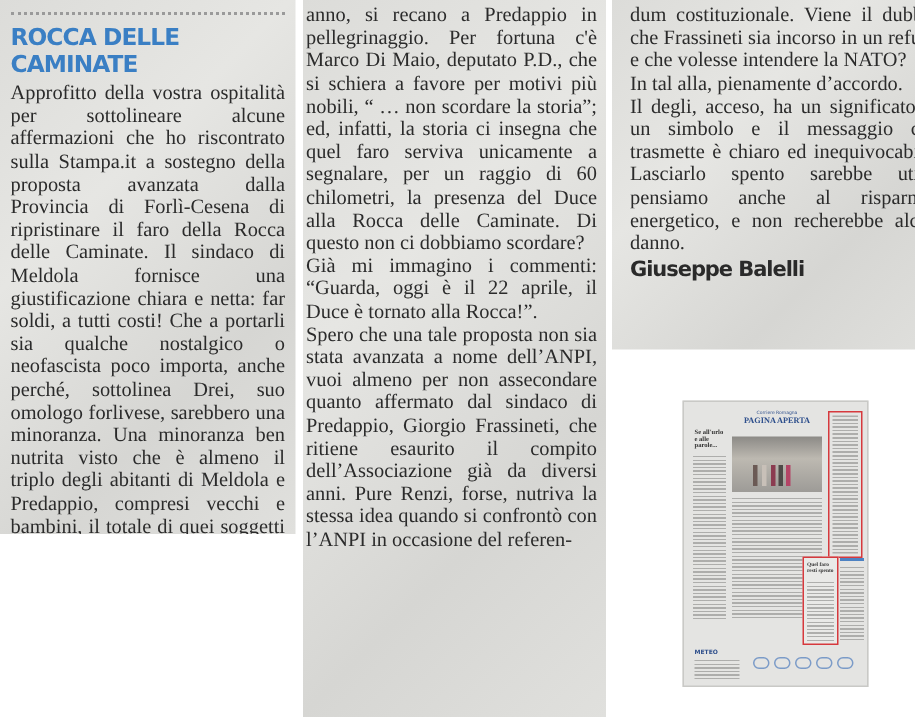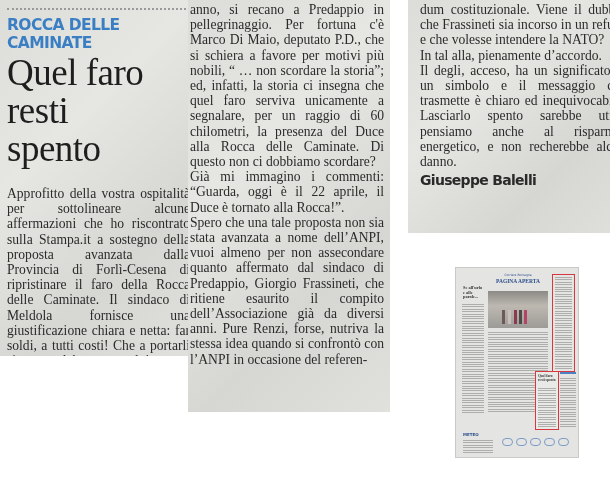--- a/index.html
+++ b/index.html
@@ -1,19 +1,19 @@
 <!DOCTYPE html>
 <html><head>
 <meta charset="utf-8">
 <style>
   html, body { margin:0; padding:0; }
   body { width:610px; height:482px; background:#ffffff; position:relative; overflow:hidden; font-family:"DejaVu Serif", serif; }
   .clip { position:absolute; background:linear-gradient(135deg,#dcdcd9 0%,#e6e6e3 35%,#d6d6d3 70%,#e0e0dd 100%); color:#2b2b2b; box-sizing:border-box; overflow:hidden; }
   #col1 { left:0; top:0; width:197px; height:356px; padding:0 7px 0 7px; }
-  #col2 { left:188px; top:0; width:202px; height:412px; padding:2px 6px 0 2px; }
+  #col2 { left:202px; top:0; width:202px; height:478px; padding:2px 6px 0 2px; }
   #col3 { left:408px; top:0; width:224px; height:233px; padding:2px 6px 0 12px; }
   .dots { height:8px; border-bottom:2px dotted #9a9a9a; margin:0 0 6px 0; }
   .kicker { font-family:"DejaVu Sans", sans-serif; font-weight:bold; color:#3a7fc4; font-size:15.5px; letter-spacing:-0.6px; margin:2px 0 2px 0; }
   .headline { font-family:"Liberation Serif", serif; font-size:37px; line-height:38px; color:#1e1e1e; margin:0 0 18px 0; letter-spacing:-0.5px; }
   .body { font-family:"Liberation Serif", serif; font-size:13.6px; line-height:15.2px; text-align:justify; hyphens:manual; margin:0; }
   .body p { margin:0; }
   .sig { font-family:"DejaVu Sans", sans-serif; font-weight:bold; font-size:14px; letter-spacing:-0.7px; color:#2a2a2a; margin-top:3px; }
   #thumb { position:absolute; left:455px; top:267px; width:124px; height:191px; background:#e4e4e2; box-sizing:border-box; border:1px solid #c9c9c6; overflow:hidden; }
   .t-small { font-family:"DejaVu Sans", sans-serif; font-size:3px; color:#555; position:absolute; }
   .t-masthead { position:absolute; left:30px; top:10px; width:64px; text-align:center; font-family:"Liberation Serif", serif; font-size:5.5px; color:#2e4f8c; font-weight:bold; }
@@ -25,25 +25,20 @@
   .t-bluebar { position:absolute; background:#4d82c2; }
   .t-weather { position:absolute; top:170px; width:9px; height:6px; border:0.8px solid #7b9bc8; border-radius:4px; }
   .t-title { position:absolute; font-family:"Liberation Serif", serif; font-size:4.4px; line-height:4.6px; color:#333; font-weight:bold; }
 </style>
 </head>
 <body>
 
 <div id="col1" class="clip">
   <div class="dots"></div>
   <div class="kicker">ROCCA DELLE CAMINATE</div>
-  <div class="headline">
-    <div>Quel faro</div>
-    <div>resti</div>
-    <div>spento</div>
-  </div>
   <div class="body">
     <p>Approfitto della vostra ospitalità per sottolineare alcune affermazioni che ho riscontrato sulla Stampa.it a sostegno della proposta avanzata dalla Provincia di Forlì-Cesena di ripristinare il faro della Rocca delle Caminate. Il sindaco di Meldola fornisce una giustificazione chiara e netta: far soldi, a tutti costi! Che a portarli sia qualche nostalgico o neofascista poco importa, anche perché, sottolinea Drei, suo omologo forlivese, sarebbero una minoranza. Una minoranza ben nutrita visto che è almeno il triplo degli abitanti di Meldola e Predappio, compresi vecchi e bambini, il totale di quei soggetti in camicia nera che già ora, ogni</p>
   </div>
 </div>
 
 <div id="col2" class="clip">
   <div class="body">
     <p>anno, si recano a Predappio in pellegrinaggio. Per fortuna c'è Marco Di Maio, deputato P.D., che si schiera a favore per motivi più nobili, “ … non scordare la storia”; ed, infatti, la storia ci insegna che quel faro serviva unicamente a segnalare, per un raggio di 60 chilometri, la presenza del Duce alla Rocca delle Caminate. Di questo non ci dobbiamo scordare?</p>
     <p>Già mi immagino i commenti: “Guarda, oggi è il 22 aprile, il Duce è tornato alla Rocca!”.</p>
     <p>Spero che una tale proposta non sia stata avanzata a nome dell’ANPI, vuoi almeno per non assecondare quanto affermato dal sindaco di Predappio, Giorgio Frassineti, che ritiene esaurito il compito dell’Associazione già da diversi anni. Pure Renzi, forse, nutriva la stessa idea quando si confrontò con l’ANPI in occasione del referen-</p>

